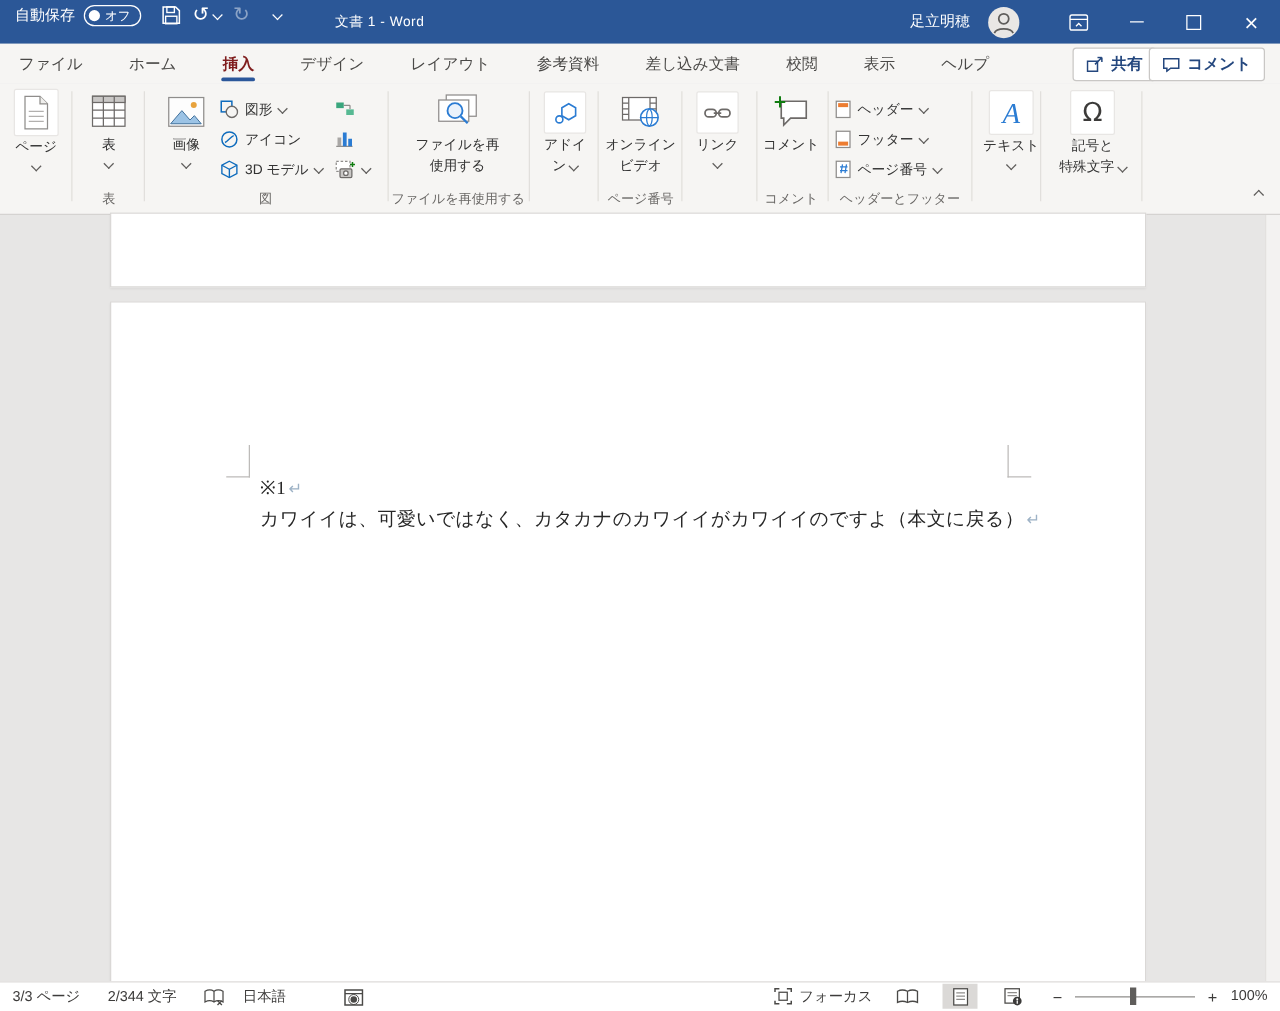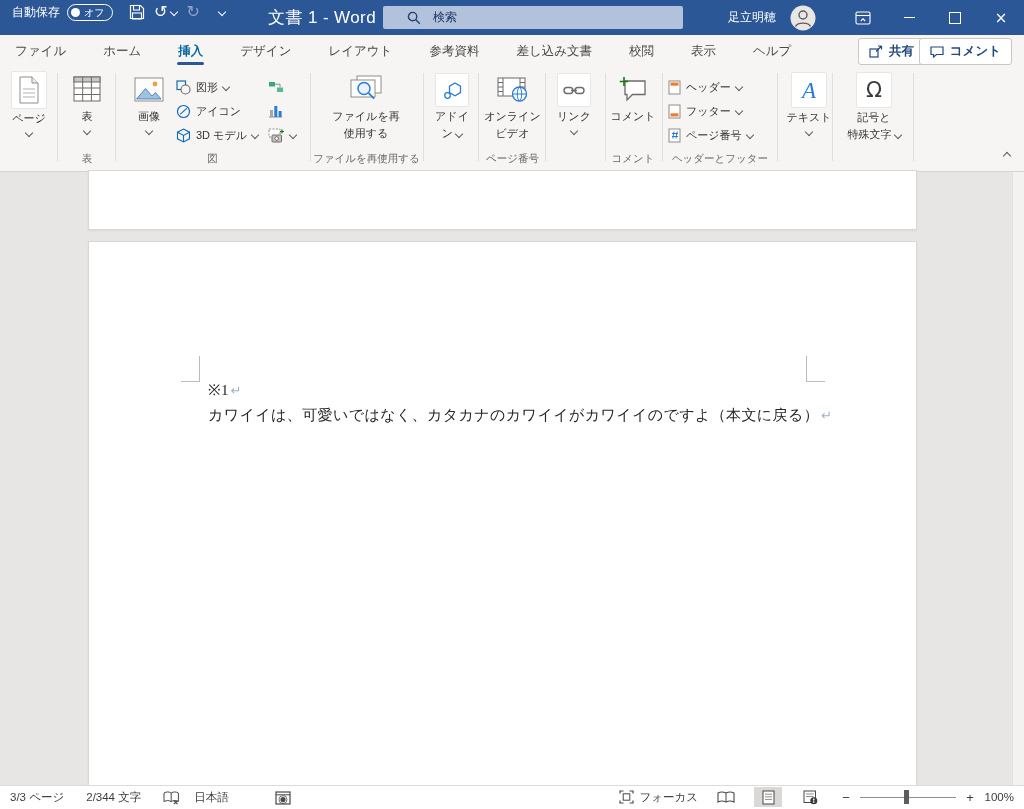--- a/index.html
+++ b/index.html
@@ -13,34 +13,34 @@
   
   .titlebar{position:absolute;top:0;left:0;right:0;height:35px;background:#2b5797;color:#fff;font-size:12px;}
   .tb-left{position:absolute;left:0;top:4px;height:21px;display:flex;align-items:flex-start;}
   .autosave{display:flex;align-items:center;gap:7px;margin-left:12px;}
   .toggle{width:38px;height:15px;border:1.4px solid #fff;border-radius:9px;display:flex;align-items:center;padding:0 3px;gap:4px;cursor:default;}
   .knob{width:9px;height:9px;border-radius:50%;background:#fff;}
   .toggle-text{font-size:10px;}
   .qat{display:flex;align-items:center;margin-left:16px;gap:3px;}
   .qat .glyph{font-family:"DejaVu Sans",sans-serif;font-size:16px;line-height:16px;}
   .dim{opacity:.45;}
-  .doc-title{position:absolute;left:268px;top:0;height:35px;display:flex;align-items:center;letter-spacing:.4px;font-size:17px;}
+  .doc-title{position:absolute;left:268px;top:0;height:35px;display:flex;align-items:center;letter-spacing:.4px;font-size:11px;}
   .searchbox{position:absolute;left:383px;top:6px;width:276px;height:23px;background:#b3c2dc;border-radius:2px;
              display:flex;align-items:center;padding-left:24px;gap:12px;color:#1c3providers663;}
   .searchbox{color:#1c3663;font-size:12px;}
   .tb-right{position:absolute;right:0;top:0;height:35px;display:flex;align-items:center;}
   .winbtn{width:46px;height:35px;display:flex;align-items:center;justify-content:center;}
   .min-glyph{width:11px;height:1.4px;background:#fff;}
   .max-glyph{width:10px;height:10px;border:1.2px solid #fff;}
   .close-glyph{font-size:15px;font-family:"DejaVu Sans",sans-serif;}
   
   .tabsrow{position:absolute;top:35px;left:0;right:0;height:32px;background:#f6f5f3;display:flex;align-items:center;font-size:12.5px;color:#4a4947;gap:12px;}
   .tab{position:relative;padding:7px 12px;margin-left:1px;cursor:default;}
   .tab:first-child{margin-left:3px;}
-  .tab.active{color:#0369a1;font-weight:bold;}
+  .tab.active{color:#7f1d1d;font-weight:bold;}
   .tab.active::after{content:"";position:absolute;left:11px;right:11px;bottom:2px;height:3px;background:#2b579a;border-radius:2px;}
   .tr-btn{position:absolute;top:3px;height:25px;background:#fff;border:1px solid #c9c7c5;border-radius:3px;
           display:flex;align-items:center;gap:6px;padding:0 10px;color:#24477e;font-weight:bold;font-size:12.5px;}
   .btn-share{right:99px;}
   .btn-comments{right:12px;}
   
   .ribbon{position:absolute;top:67px;left:0;right:0;height:104px;background:#f6f5f3;border-bottom:1px solid #d5d3d1;}
   .vsep{position:absolute;top:6px;height:88px;width:1px;background:#e1dfdc;}
   .bb{position:absolute;top:4px;text-align:center;font-size:11px;color:#333;}
   .bb-icon{height:36px;display:flex;align-items:center;justify-content:center;}
@@ -99,29 +99,20 @@
       </span>
       <span class="glyph">↺</span>
       <span class="chv white" style="margin:0 6px 0 1px"></span>
       <span class="glyph dim">↻</span>
       <span class="chv white" style="margin-left:16px"></span>
     </div>
   </div>
 
   <div class="doc-title">文書 1  -  Word</div>
 
-  <div class="searchbox">
-    <span>
-      <svg width="14" height="14" viewBox="0 0 14 14">
-          <circle cx="5.6" cy="5.6" r="4.2" fill="none" stroke="#24426e" stroke-width="1.4"></circle>
-          <path d="M8.8 8.8l4 4" stroke="#24426e" stroke-width="1.4"></path>
-        </svg>
-    </span>
-    <span>検索</span>
-  </div>
 
   <div class="tb-right">
     <span style="margin-right:14px;">足立明穂</span>
     <span style="margin-right:24px;">
       <svg width="26" height="26" viewBox="0 0 26 26">
           <circle cx="13" cy="13" r="12.5" fill="#e9e7e5"></circle>
           <circle cx="13" cy="10" r="4" fill="none" stroke="#5f5d5b" stroke-width="1.4"></circle>
           <path d="M5.5 21.5c1.6-4.5 13.4-4.5 15 0" fill="none" stroke="#5f5d5b" stroke-width="1.4"></path>
         </svg>
     </span>

